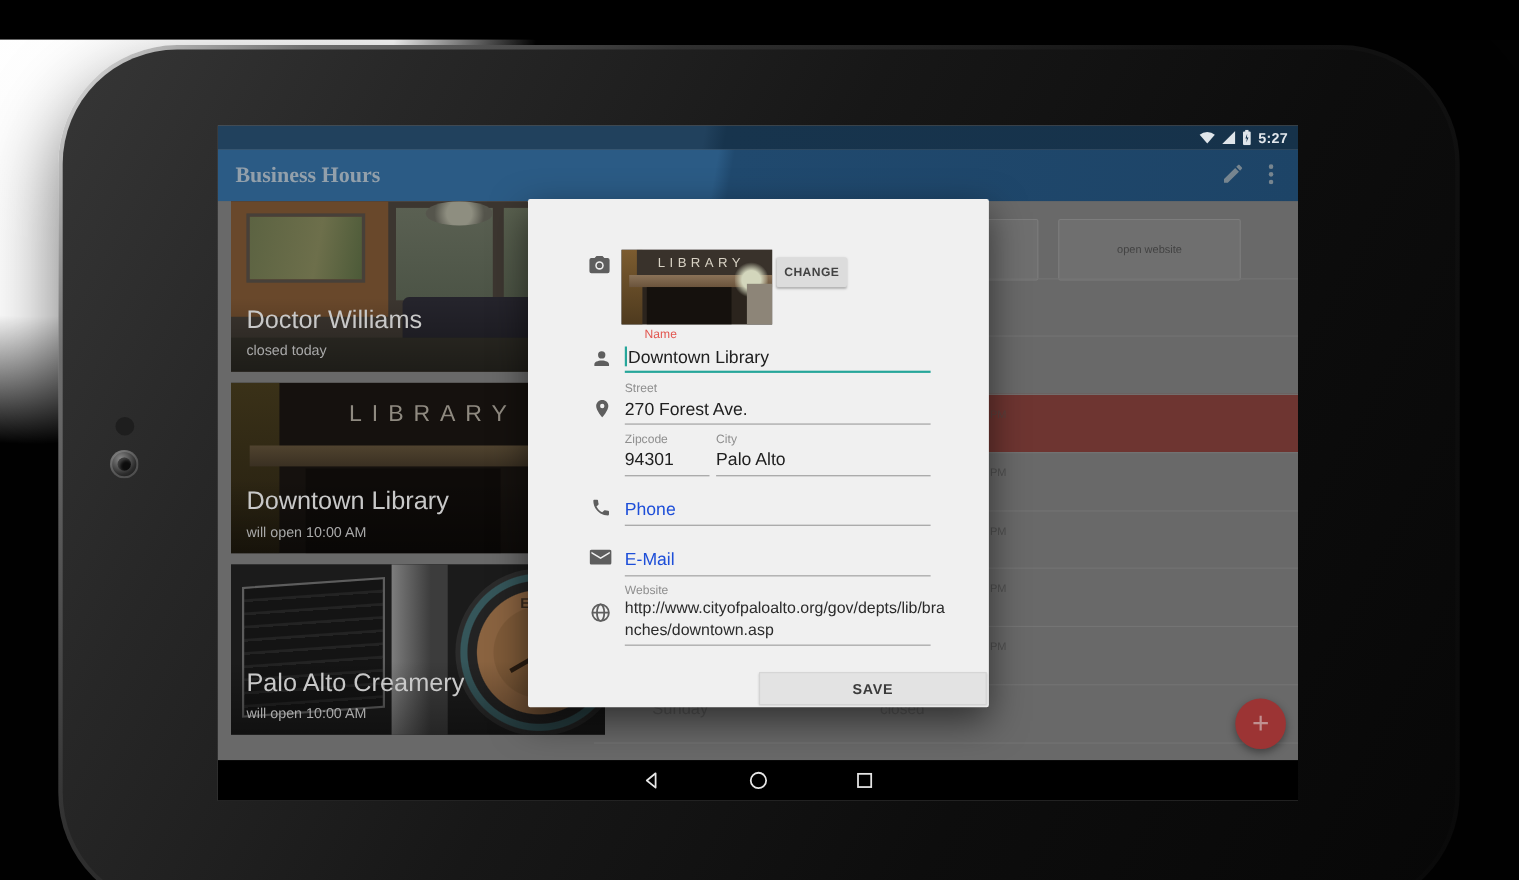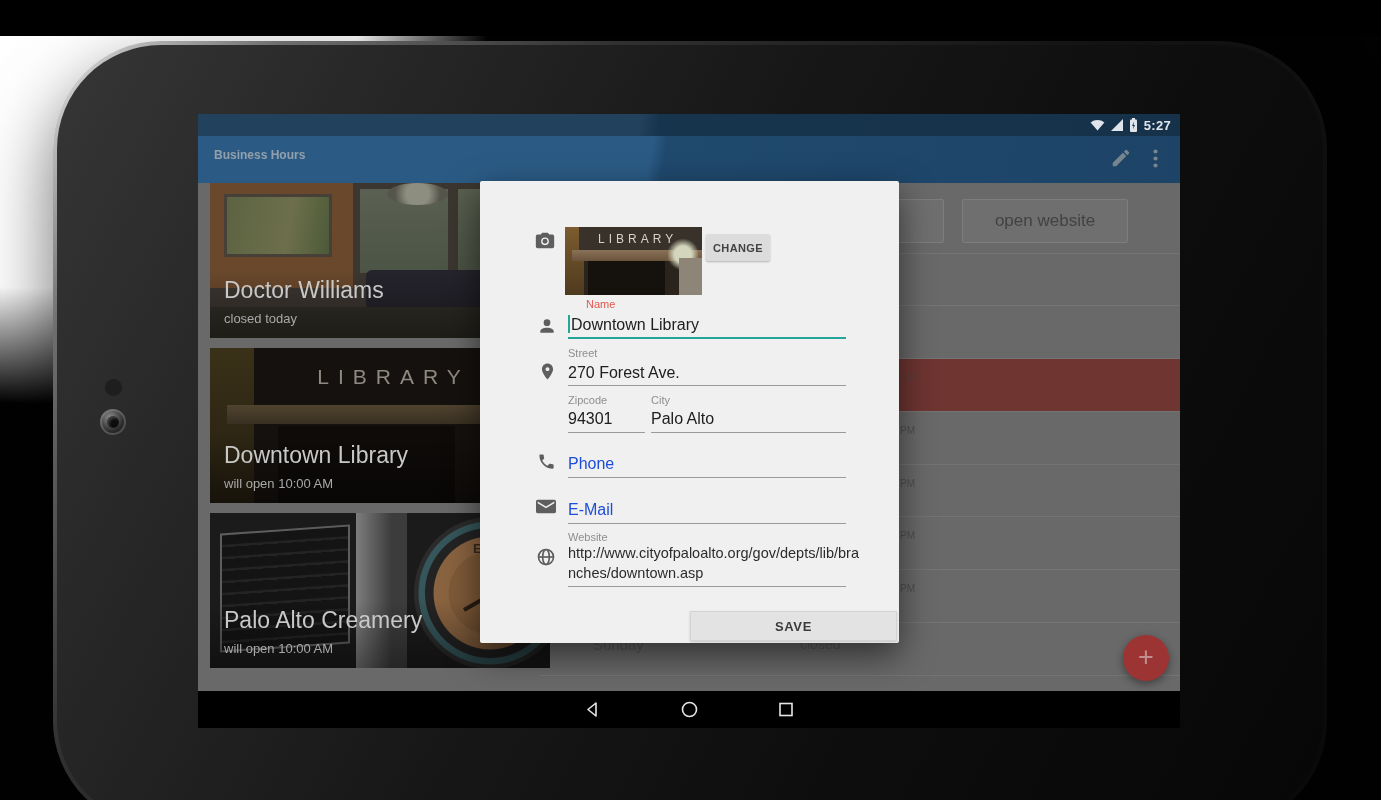--- a/index.html
+++ b/index.html
@@ -17,21 +17,21 @@
   .cam-lens{position:absolute;left:7px;top:7px;width:12px;height:12px;border-radius:50%;background:#0c0c0c;box-shadow:inset 2px 2px 3px rgba(255,255,255,.22);}
   .cam-sensor{position:absolute;left:52px;top:338px;width:17px;height:17px;border-radius:50%;background:#1e1e1e;}
   
   .screen{position:absolute;left:145px;top:73px;width:982px;height:614px;background:#696969;overflow:hidden;}
   .statusbar{position:absolute;top:0;left:0;right:0;height:22px;box-sizing:border-box;
     background:linear-gradient(100deg,#21415d 0%,#21415d 45%,#17344d 47%,#16324a 100%);
     display:flex;align-items:center;justify-content:flex-end;gap:6px;padding-right:9px;}
   .sb-time{color:#e2e7ec;font-size:13px;font-weight:bold;letter-spacing:.3px;}
   .appbar{position:absolute;top:22px;left:0;right:0;height:47px;
     background:linear-gradient(100deg,#2b5b85 0%,#2b5b85 46%,#20496e 47.5%,#1d4467 100%);}
-  .appbar-title{position:absolute;left:16px;top:12px;font-size:12px;font-weight:bold;color:#93a0ab;}
+  .appbar-title{position:absolute;left:16px;top:12px;font-size:20px;font-weight:bold;color:#93a0ab;font-family:Liberation Serif, serif;}
   .ab-icon{position:absolute;top:11px;color:#77858f;cursor:pointer;}
   .ab-edit{right:48px;}
   .ab-dots{right:22px;top:13px;}
   
   .content{position:absolute;top:69px;left:0;right:0;bottom:37px;background:#696969;}
   .list-pane{position:absolute;left:0;top:0;width:342px;height:100%;}
   .card{position:absolute;left:12px;width:320px;height:155px;overflow:hidden;background:#3a3a3a;cursor:pointer;padding-left:20px;}
   .card-overlay{position:absolute;left:0;right:0;bottom:0;padding:6px 14px 12px;background:linear-gradient(rgba(0,0,0,0),rgba(0,0,0,.38));}
   .card-title{font-size:23px;color:#c8c8c8;}
   .card-sub{font-size:13px;color:#a9a9a9;margin-top:7px;}
@@ -56,22 +56,22 @@
   .img-cream{background:#1b1b1b;}
   .cr-menu{position:absolute;left:3%;top:10%;width:37%;height:74%;background:repeating-linear-gradient(#141414,#141414 9px,#232323 10px,#232323 12px);border:2px solid #5d5d5d;transform:skewY(-4deg);}
   .cr-chrome{position:absolute;left:43%;top:0;width:15%;height:100%;background:linear-gradient(90deg,#7d7d7d,#3c3c3c 70%);}
   .cr-clock{position:absolute;right:-16px;top:4px;width:152px;height:152px;border-radius:50%;
     background:radial-gradient(circle,#7e5a38 0 38%,#8a6340 39% 52%,#232323 53% 60%,#35565a 61% 66%,#2b2b2b 67% 76%,#606060 77% 83%,#2f3d40 84% 90%,#262626 91%);}
   .cr-eat{position:absolute;left:50%;top:16%;transform:translateX(-50%);color:#3a2a1c;font-size:13px;font-weight:bold;letter-spacing:3px;}
   .cr-hand1{position:absolute;left:50%;top:50%;width:40px;height:4px;background:#2a1d12;transform:rotate(-55deg);transform-origin:0 50%;}
   .cr-hand2{position:absolute;left:50%;top:50%;width:30px;height:4px;background:#2a1d12;transform:rotate(150deg);transform-origin:0 50%;}
   
   .detail-pane{position:absolute;left:342px;top:0;right:0;height:100%;}
-  .ghost-btn{position:absolute;top:16px;height:44px;background:#6f6f6f;border:1px solid #7d7d7d;border-radius:2px;
-    color:#424242;font-size:17px;display:flex;align-items:center;justify-content:center;cursor:pointer;box-sizing:border-box;}
+  .ghost-btn{position:absolute;top:16px;height:56px;background:#6f6f6f;border:1px solid #7d7d7d;border-radius:2px;
+    color:#424242;font-size:10px;display:flex;align-items:center;justify-content:center;cursor:pointer;box-sizing:border-box;}
   .srow{position:absolute;left:0;right:0;border-top:1px solid #747474;box-sizing:border-box;cursor:pointer;}
   .srow.red{background:#6e3531;}
   .srow .t{position:absolute;left:360px;top:13px;font-size:10px;color:#4f4f4f;}
   .srow.red .t{color:#5a413d;}
   .srow .day{position:absolute;left:53px;top:13px;font-size:15px;color:#565656;}
   .srow .val{position:absolute;left:260px;top:13px;font-size:14px;color:#575757;}
   .fab{position:absolute;left:583px;top:452px;width:46px;height:46px;border-radius:50%;background:#9c3434;
     box-shadow:0 3px 8px rgba(0,0,0,.4);display:flex;align-items:center;justify-content:center;cursor:pointer;}
   .fab span{color:#c09090;font-size:27px;font-weight:300;line-height:1;margin-top:-2px;}
   

